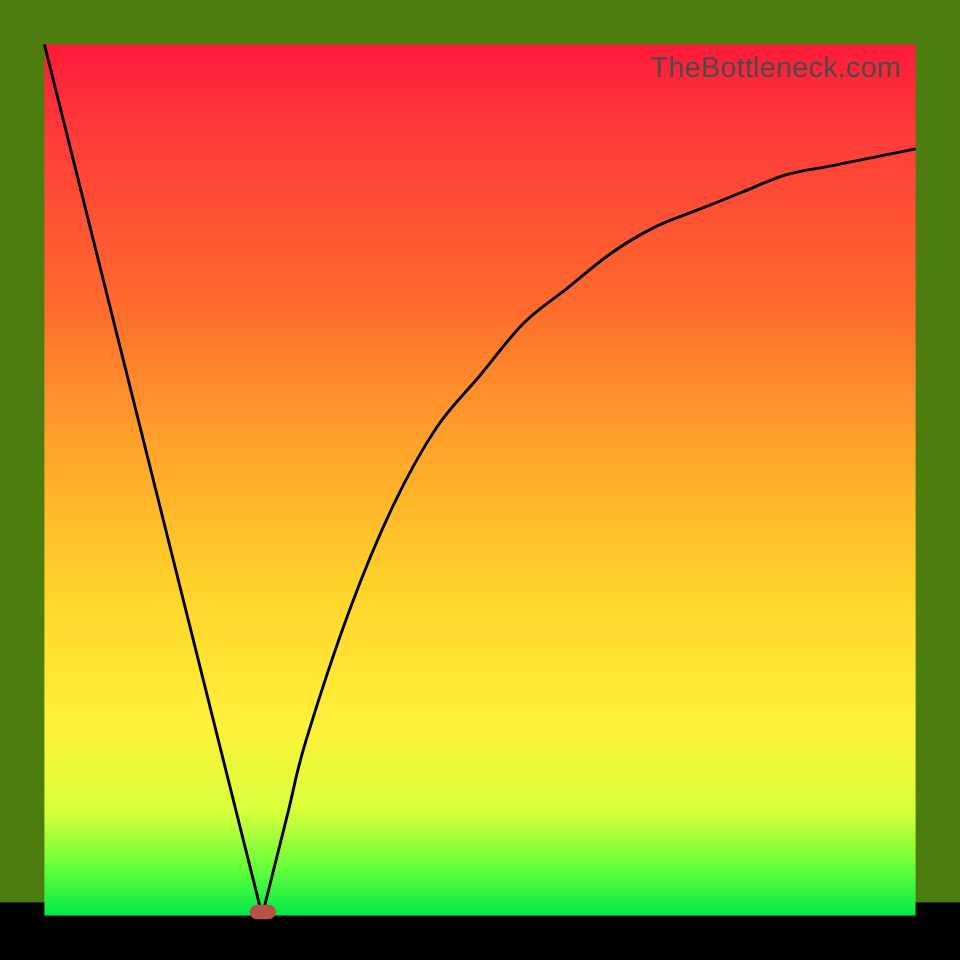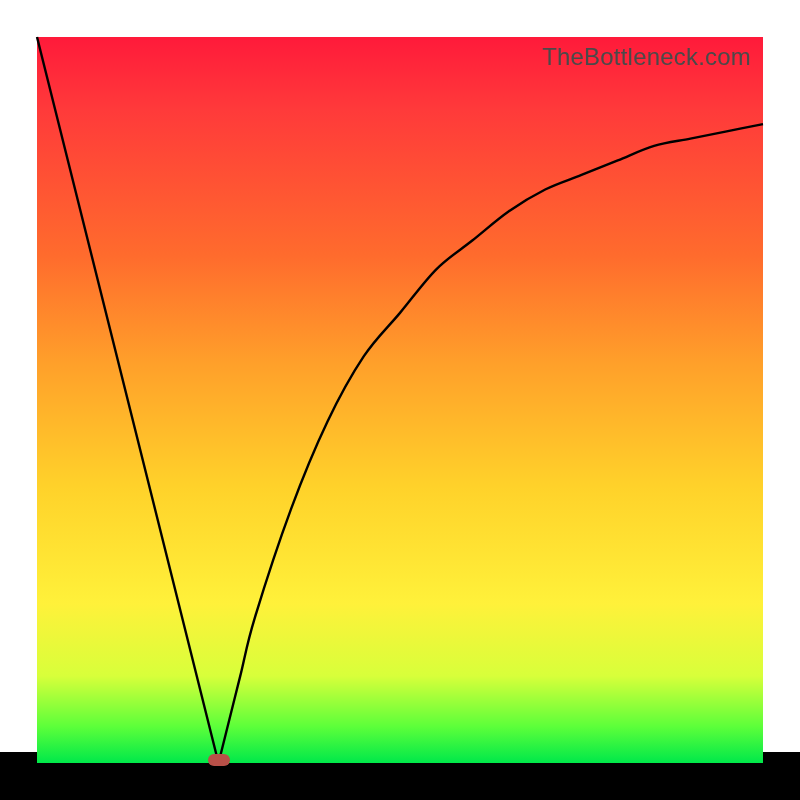--- a/index.html
+++ b/index.html
@@ -8,21 +8,21 @@
     width: 800px;
     height: 800px;
     background: #000;
     overflow: hidden;
     font-family: Arial, Helvetica, sans-serif;
   }
   .frame {
     position: relative;
     width: 800px;
     height: 752px;
-    background: #ffffff;
+    background: #4d7c0f;
   }
   .plot-area {
     position: absolute;
     left: 37px;
     top: 37px;
     width: 726px;
     height: 726px;
     
     background: linear-gradient(
       to bottom,

